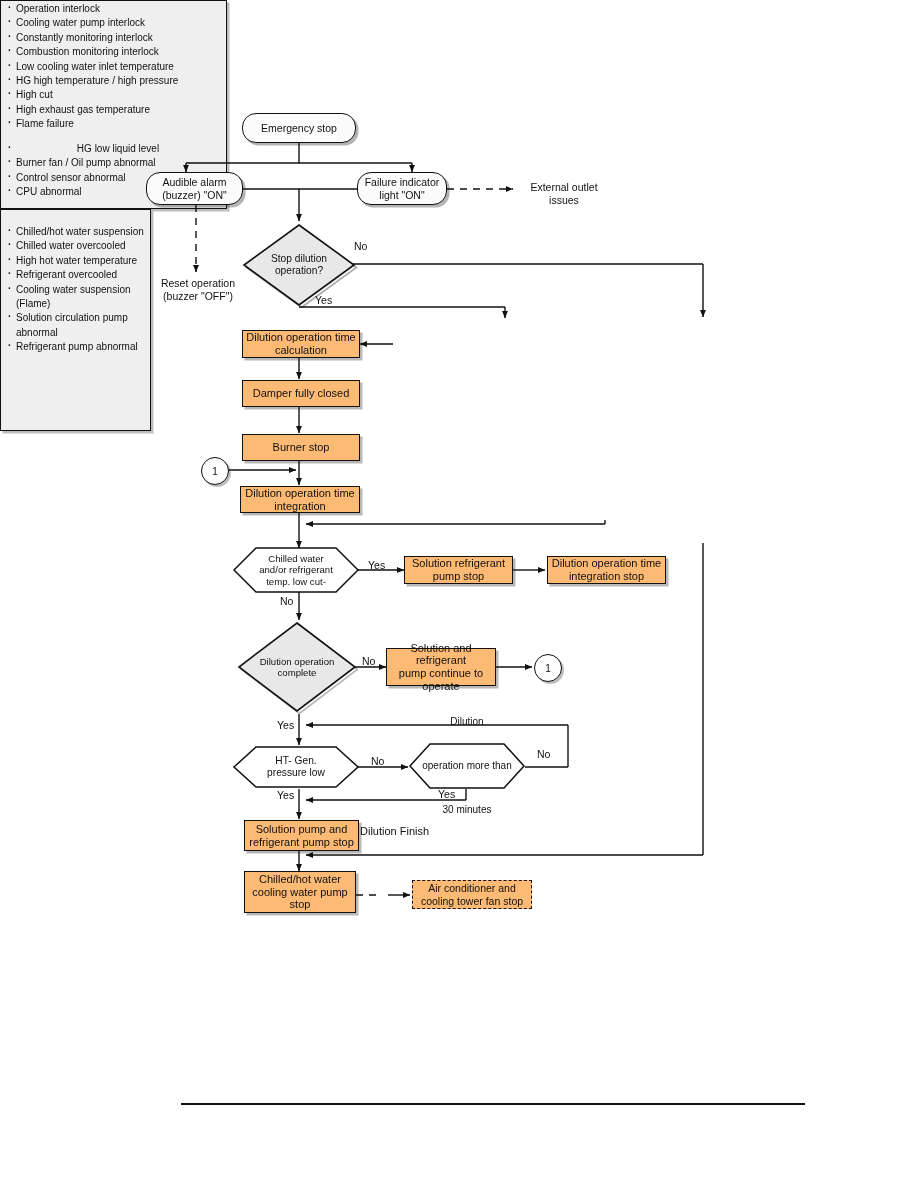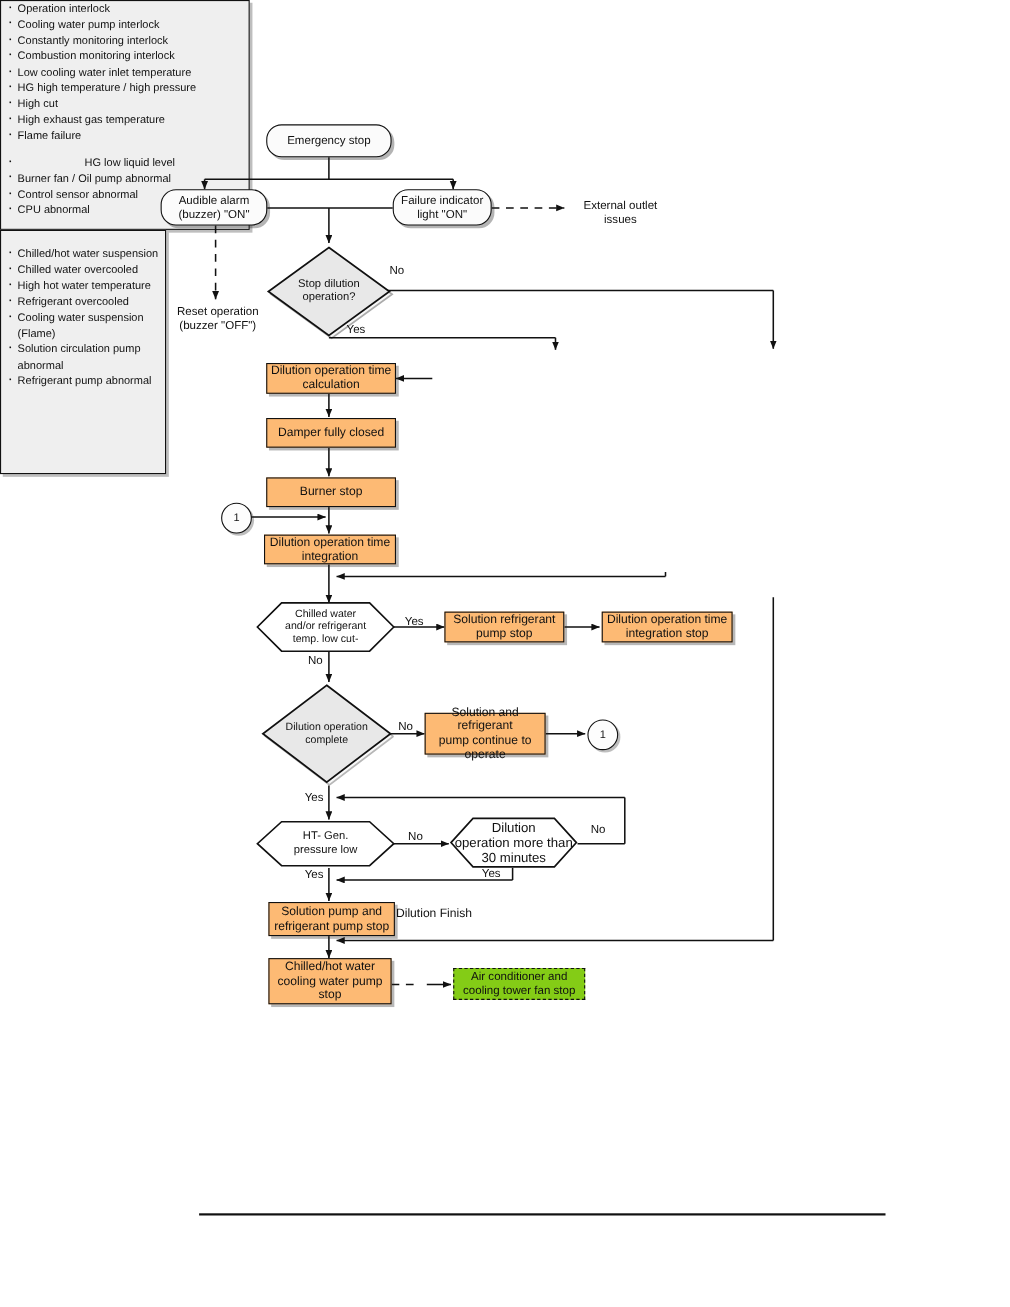--- a/index.html
+++ b/index.html
@@ -25,21 +25,21 @@
   .listbox{border:1.6px solid #111;background:#efefef;
            box-shadow:2.5px 2.5px 0 rgba(40,40,40,.30);
            font-size:10px;display:block;text-align:left;padding:2px 6px 5px 7px;}
   .listbox ul{list-style:none;margin:0;padding:0;}
   .listbox li{position:relative;padding-left:8px;margin:0 0 1.6px 0;line-height:1.28;}
   .listbox li:before{content:"\00b7";position:absolute;left:0;top:-1px;font-weight:bold;}
   .listbox li.gap{margin-top:12px;text-align:center;}
   .listbox li.cont:before{content:"";}
 
   
-  .dashed{border:1.5px dashed #111;background:#84cc16;font-size:10.5px;
+  .dashed{border:1.5px dashed #111;background:#fdba74;font-size:10.5px;
           padding:2px 4px;}
 
   
   .shape{position:absolute;}
   .shape .txt{position:absolute;left:0;top:0;width:100%;height:100%;
               display:flex;flex-direction:column;align-items:center;justify-content:center;
               font-size:10.2px;line-height:1.18;text-align:center;}
 
   .floating{position:absolute;font-size:10.5px;line-height:1.22;text-align:center;}
   .edge-lbl{position:absolute;font-size:10.5px;background:transparent;}
@@ -283,21 +283,21 @@
       <span>pressure low</span>
     </div>
   </div>
   <div class="edge-lbl" style="left:371px;top:755px;">No</div>
   <div class="edge-lbl" style="left:277px;top:789px;">Yes</div>
 
   <div class="shape" style="left:408px;top:742px;width:118px;height:48px;">
     <svg width="118" height="48" viewBox="0 0 118 48">
       <polygon points="22,2 96,2 116,24 96,46 22,46 2,24" fill="#ffffff" stroke="#111" stroke-width="1.5"></polygon>
     </svg>
-    <div class="txt" style="font-size:12px;">
+    <div class="txt" style="font-size:10px;gap:32px;">
       <span>Dilution</span>
       <span>operation more than</span>
       <span>30 minutes</span>
     </div>
   </div>
   <div class="edge-lbl" style="left:537px;top:748px;">No</div>
   <div class="edge-lbl" style="left:438px;top:788px;">Yes</div>
 
   <div class="node proc" style="left:244px;top:820px;width:115px;height:31px;">
     <span>

